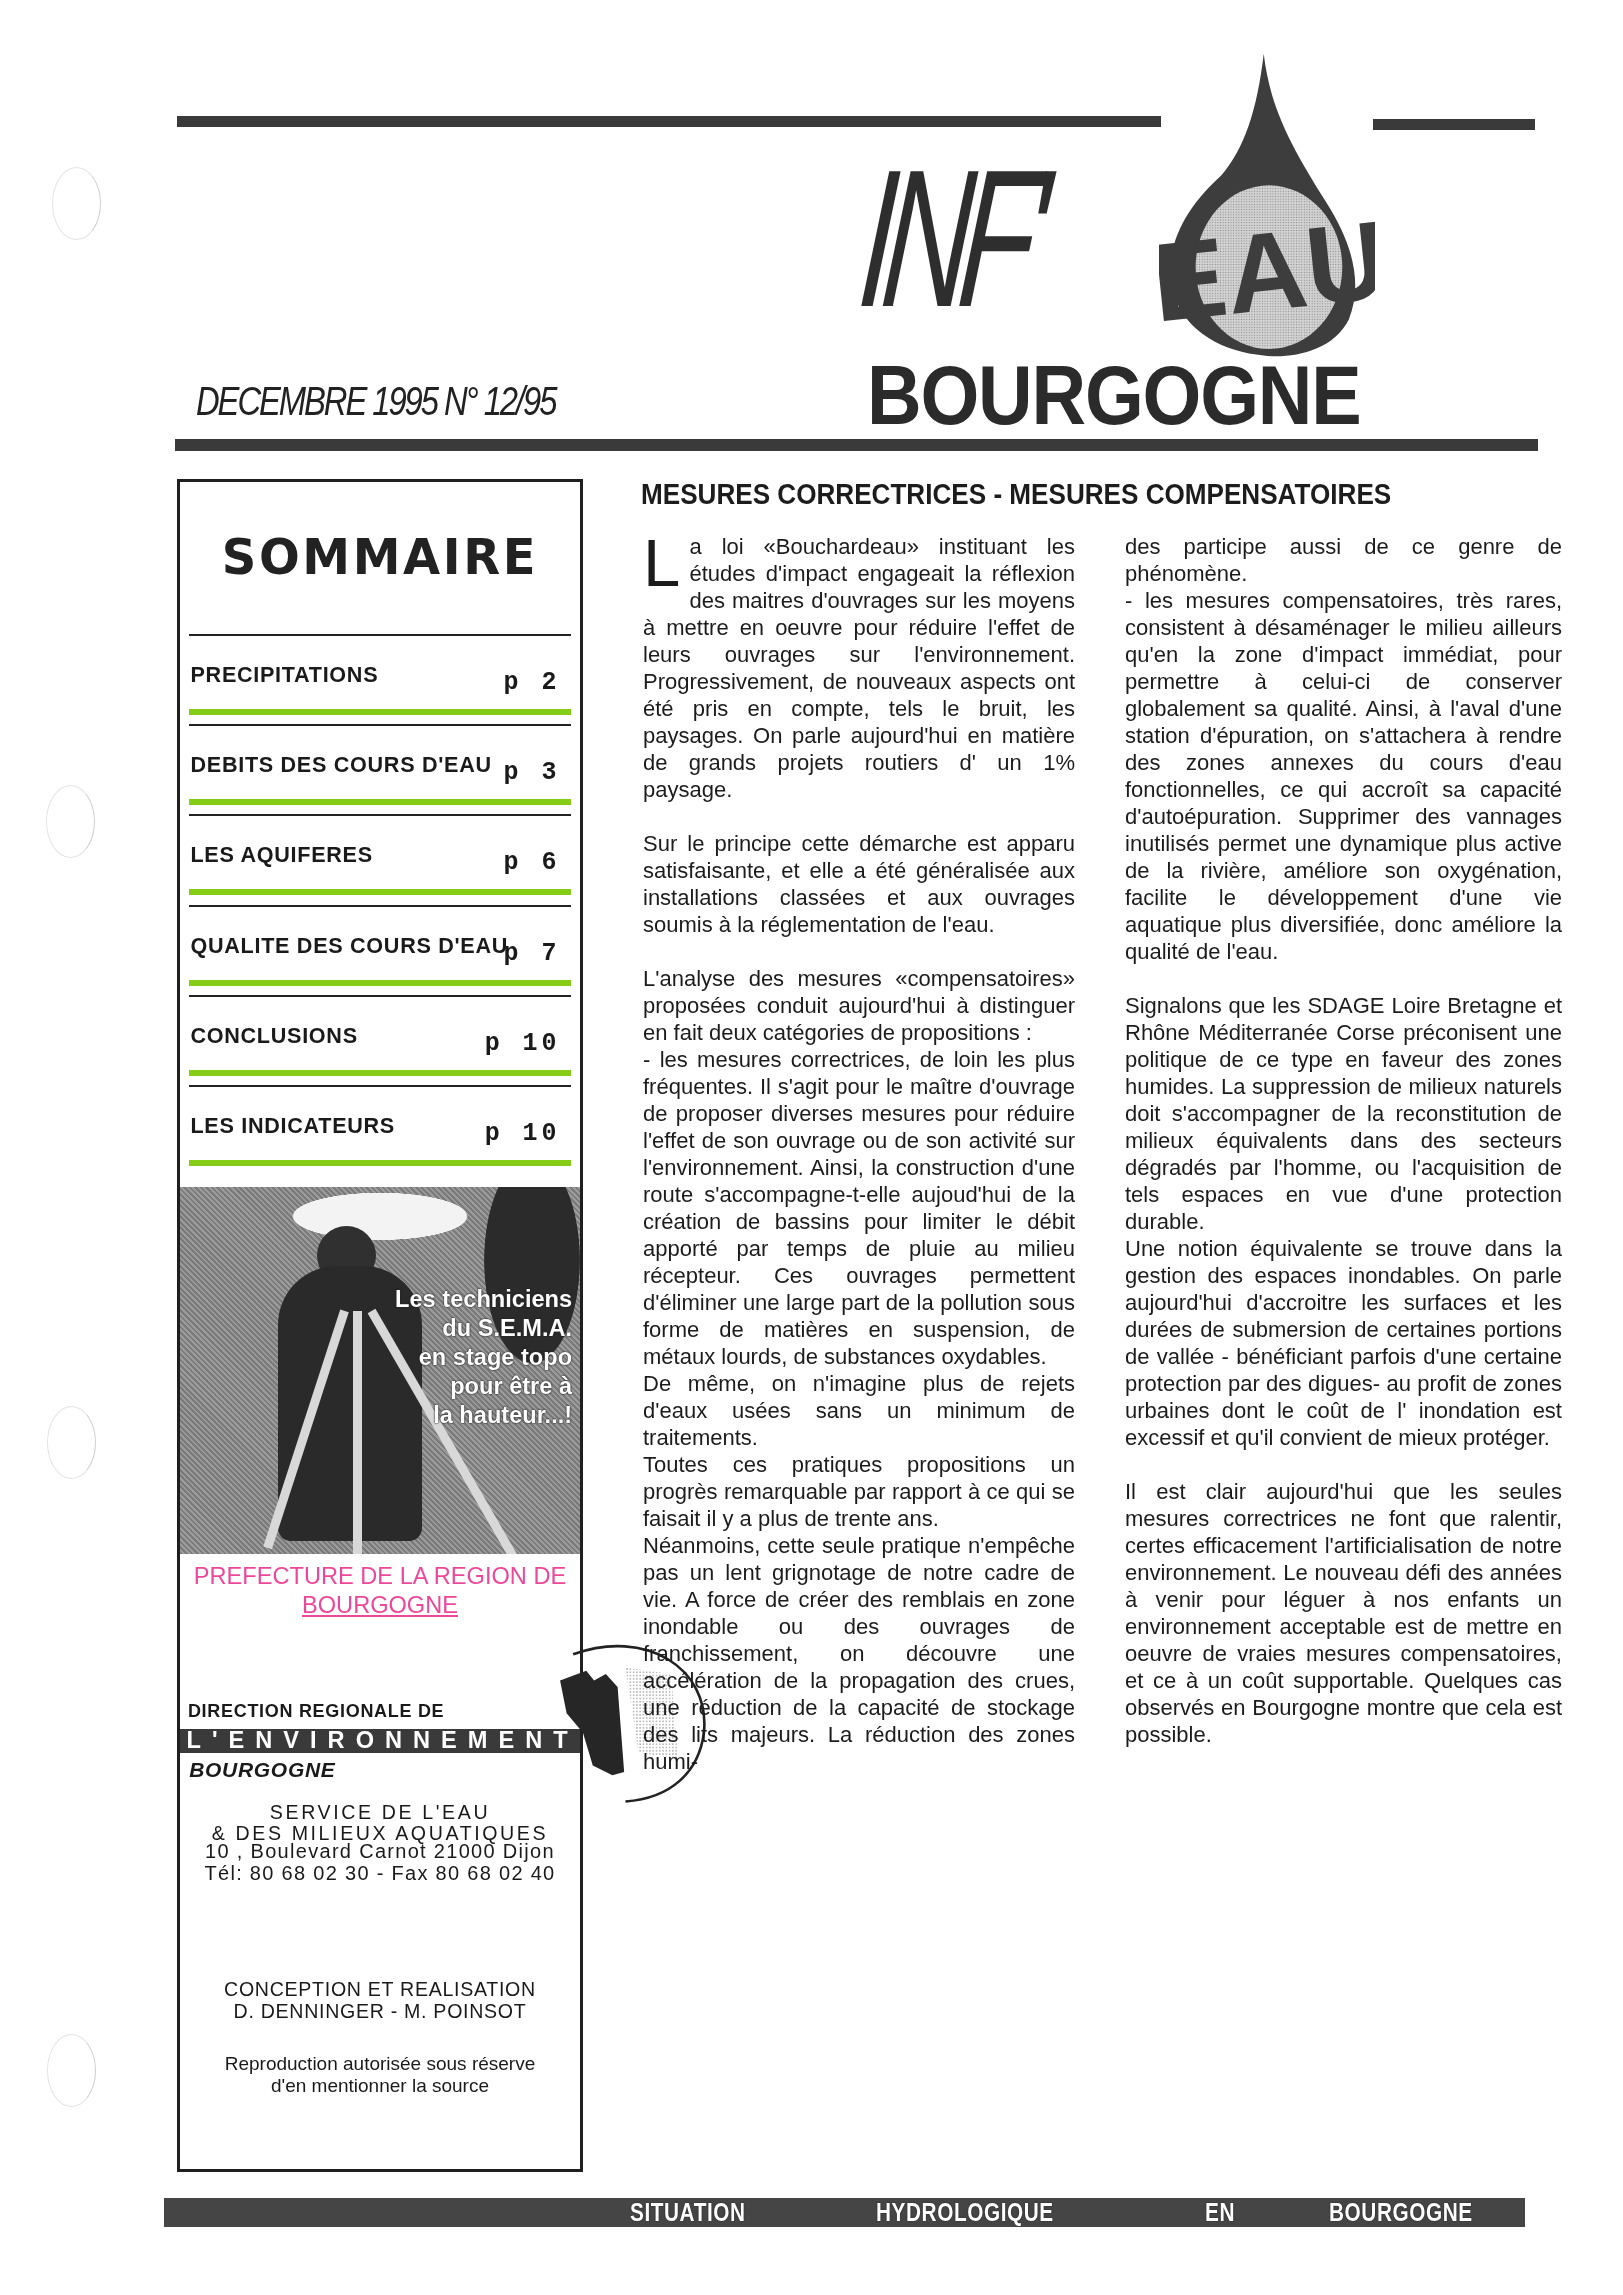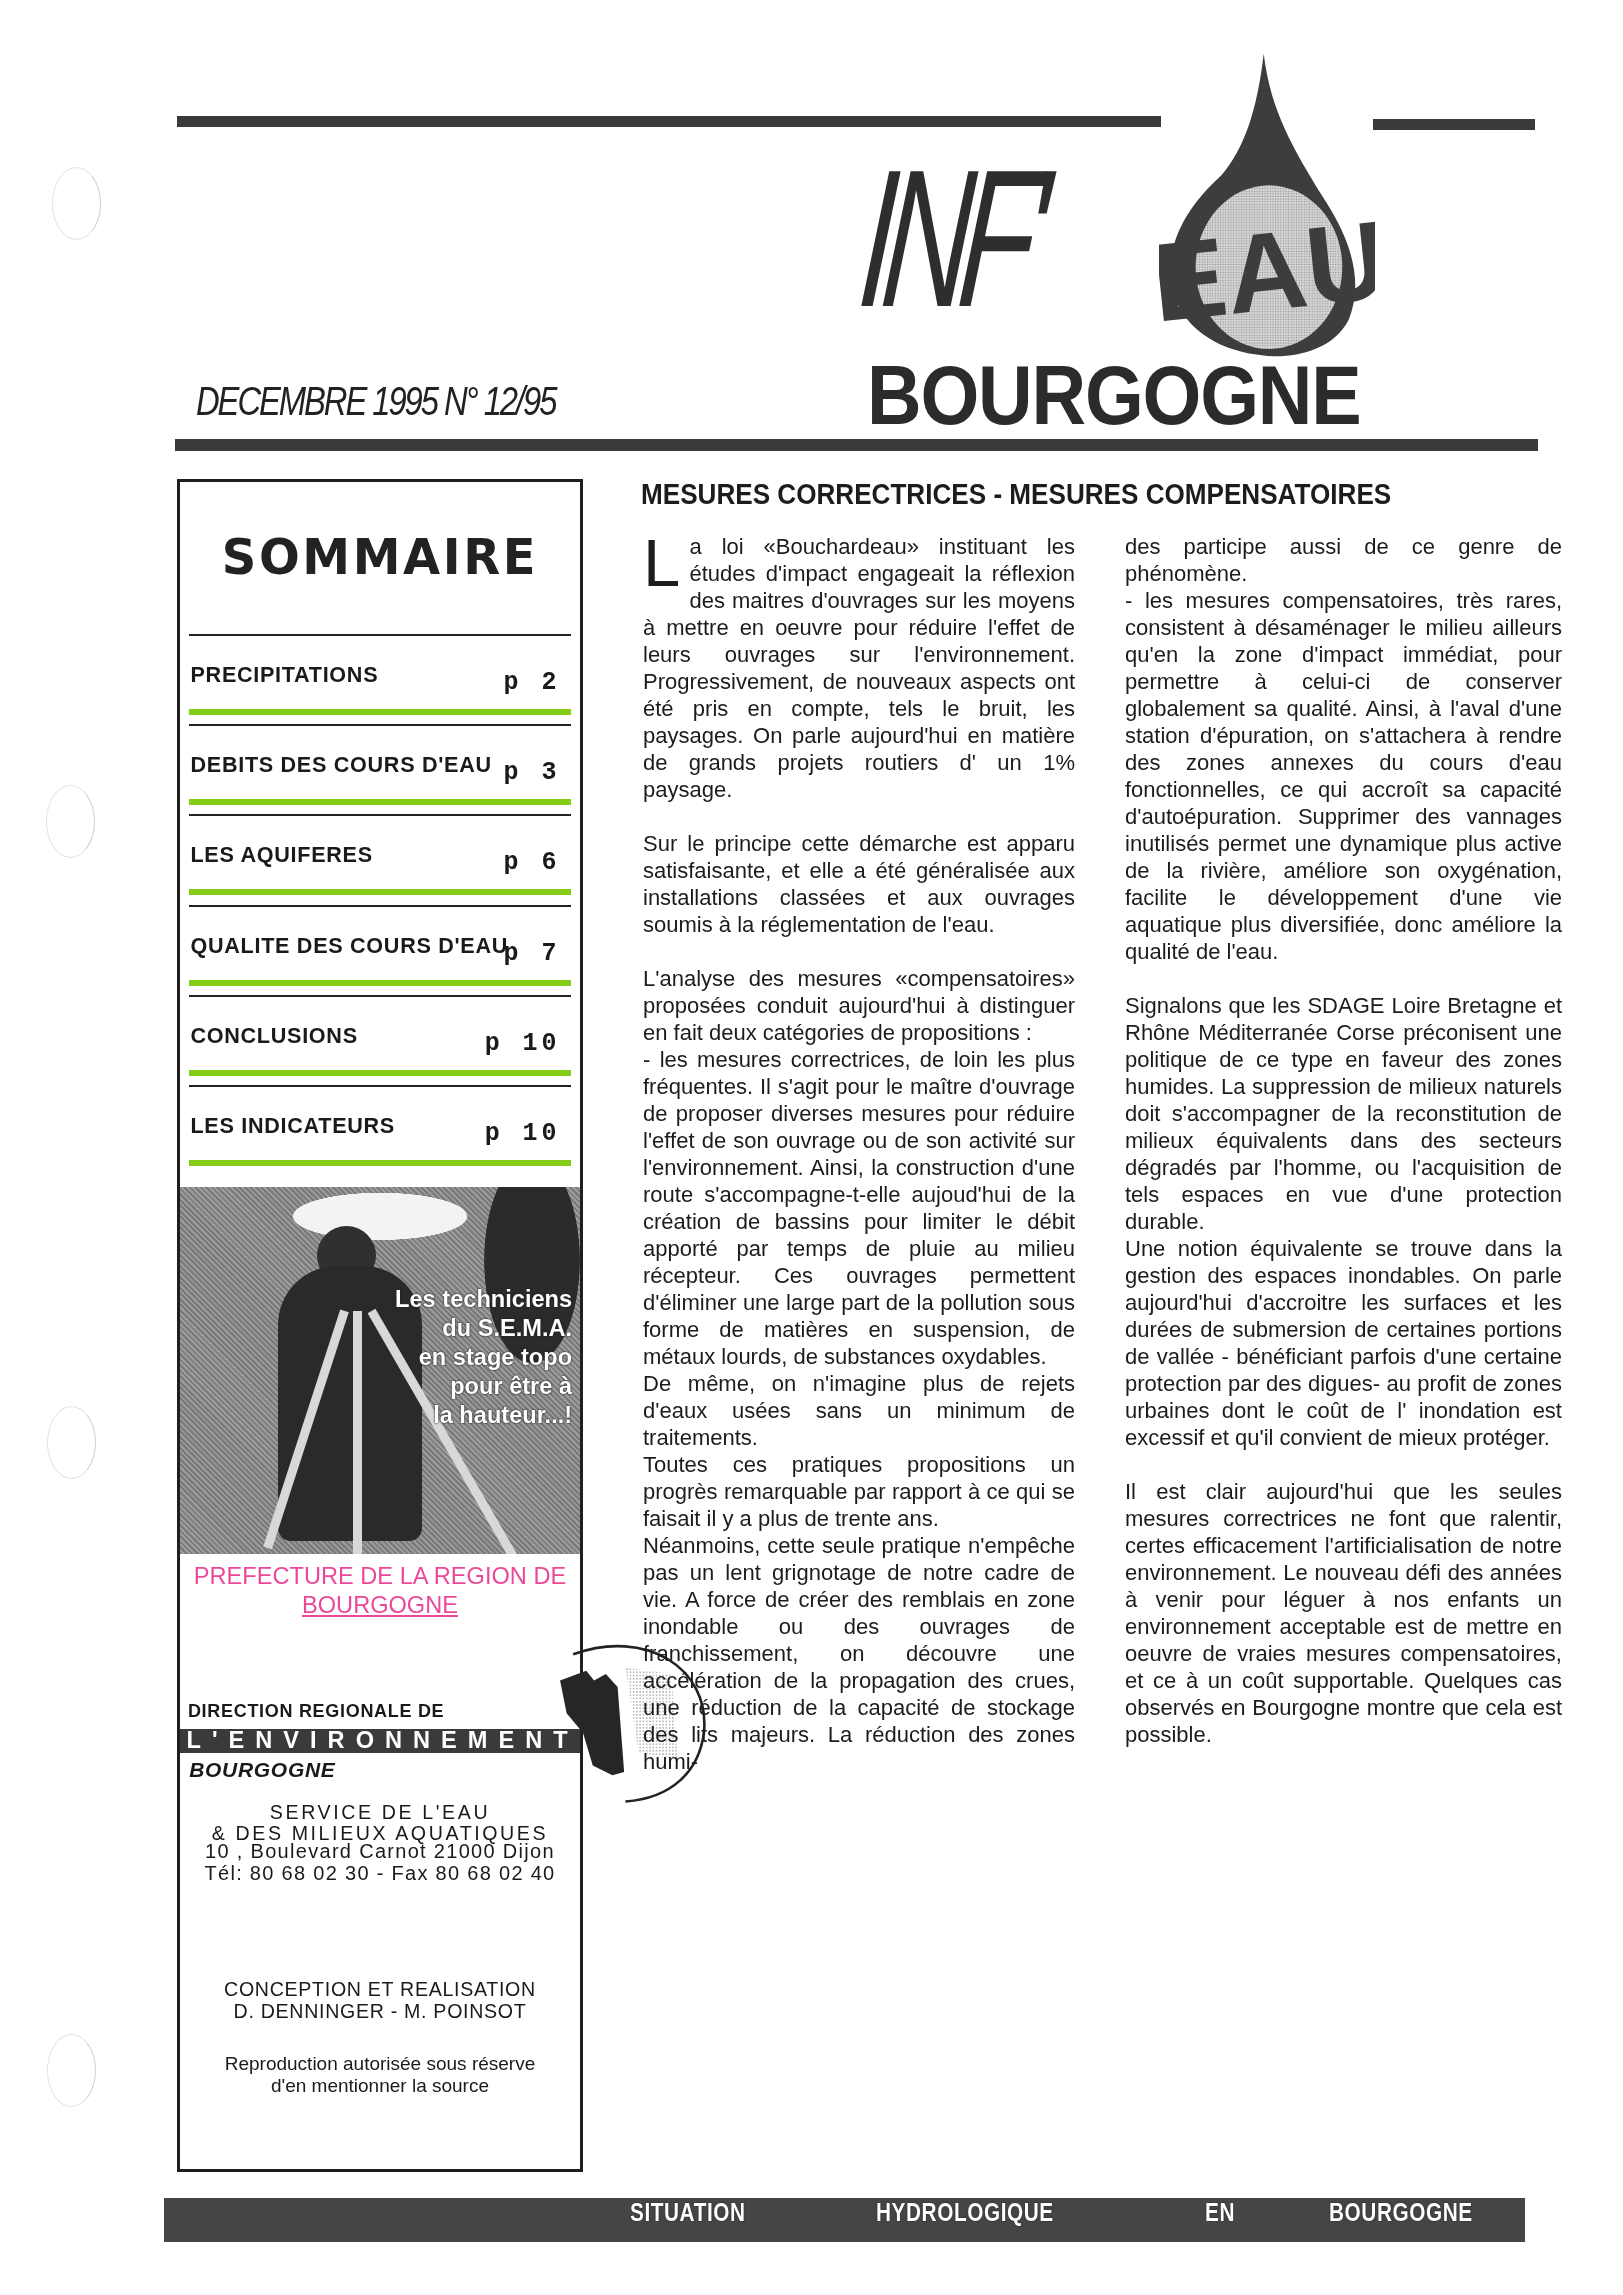--- a/index.html
+++ b/index.html
@@ -38,21 +38,21 @@
   .credits{position:absolute;left:0;right:0;top:1450px;text-align:center;font-size:19.6px;letter-spacing:0.7px;line-height:22px;margin-top:46px;}
   .repro{position:absolute;left:0;right:0;top:1571px;text-align:center;font-size:19px;line-height:22px;}
   
   .art-title{left:641px;top:478px;width:897px;font-size:29px;font-weight:700;letter-spacing:0px;color:#1c1c1c;white-space:nowrap;transform:scaleX(0.9);transform-origin:left top;}
   .col{position:absolute;top:533px;width:432px;font-size:22px;line-height:27px;text-align:justify;color:#1c1c1c;}
   .col p{margin:0 0 27px 0;}
   .col p.tight{margin:0;}
   .dropcap{float:left;font-size:67px;line-height:54px;margin:2.6px 9.2px 0 0;font-weight:400;}
   .c1{left:643px;}
   .c2{left:1100px;width:437px;margin-left:25px;}
-  .bottom-band{left:164px;top:2198px;width:1361px;height:44px;background:#454545;}
+  .bottom-band{left:164px;top:2198px;width:1361px;height:29px;background:#454545;}
   .bottom-band span{position:absolute;top:1.3px;color:#fff;font-weight:900;font-size:26px;line-height:26px;letter-spacing:0.7px;transform:scaleX(0.8);transform-origin:left top;text-shadow:0 0 1.3px #000;}
 </style>
 </head>
 <body>
 
 <div class="hole" style="left:52px;top:167px;"></div>
 <div class="hole" style="left:46px;top:785px;"></div>
 <div class="hole" style="left:47px;top:1406px;"></div>
 <div class="hole" style="left:47px;top:2034px;"></div>
 

